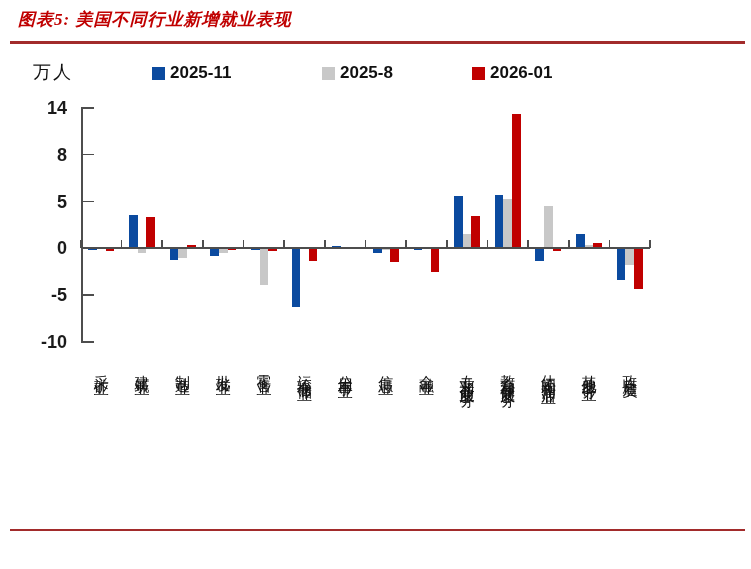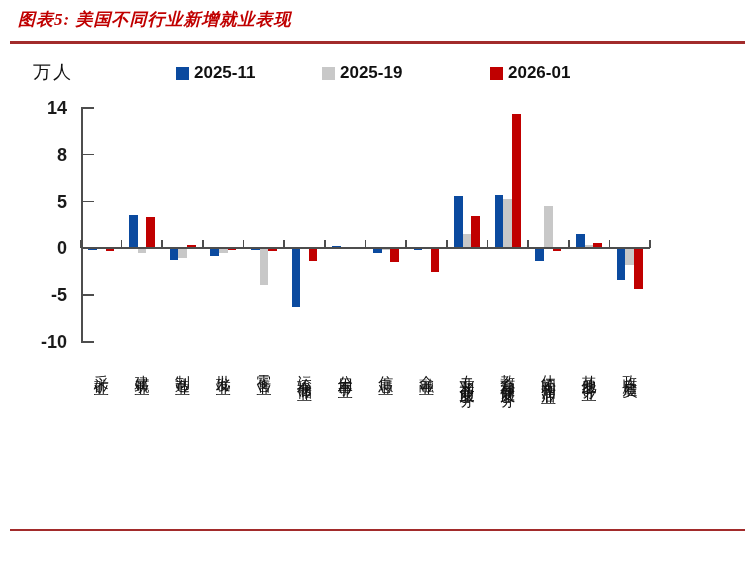--- a/index.html
+++ b/index.html
@@ -57,29 +57,29 @@
 
 <div class="page">
 
   <div class="fig-title">图表5:  美国不同行业新增就业表现</div>
 
   <div class="rule top"></div>
 
   <div class="unit-label">万人</div>
 
   <div class="legend">
-    <div class="legend-item" style="left:152px;margin-left:24px;">
+    <div class="legend-item" style="left:152px;">
       <span class="legend-swatch" id="sw0" style="background: rgb(11, 74, 159);"></span>
       <span class="legend-text">2025-11</span>
     </div>
     <div class="legend-item" style="left:322px;">
       <span class="legend-swatch" id="sw1" style="background: rgb(200, 200, 200);"></span>
-      <span class="legend-text">2025-19</span>
+      <span class="legend-text">2025-8</span>
     </div>
-    <div class="legend-item" style="left:490px;justify-content:flex-end;">
+    <div class="legend-item" style="left:472px;justify-content:flex-end;">
       <span class="legend-swatch" id="sw2" style="background: rgb(192, 0, 0);"></span>
       <span class="legend-text">2026-01</span>
     </div>
   </div>
 
   <div class="plot" id="plot">
       <div class="axisline" style="left: 81px; top: 107.9px; width: 1.6px; height: 234px; background: rgb(77, 77, 77);"></div>
       <div class="axisline" style="left: 81px; top: 107.1px; width: 13px; height: 1.6px; background: rgb(77, 77, 77); z-index: 3;"></div>
       <div class="ytick-label" style="left: 19px; top: 96.9px;">14</div>
       <div class="axisline" style="left: 81px; top: 153.9px; width: 13px; height: 1.6px; background: rgb(77, 77, 77); z-index: 3;"></div>

